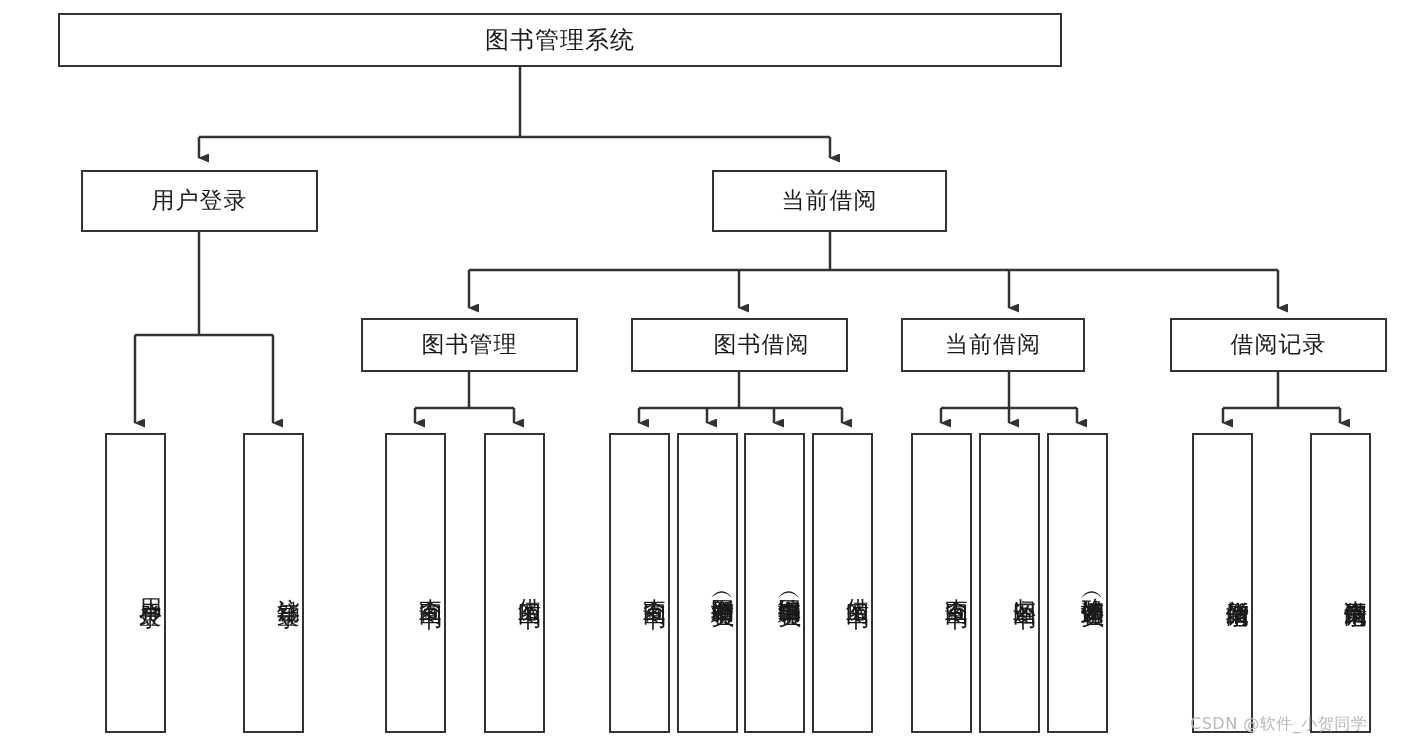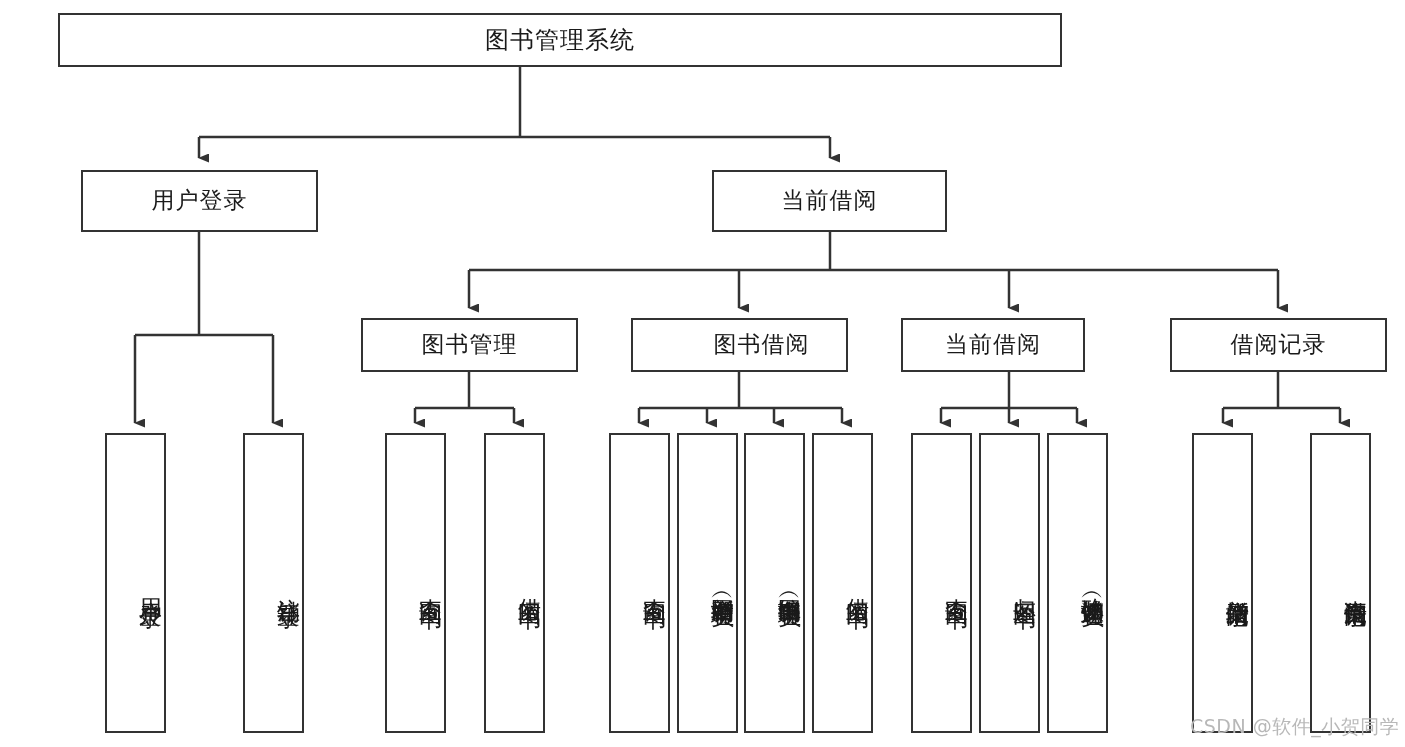--- a/index.html
+++ b/index.html
@@ -55,21 +55,21 @@
   .node.vertical.tall-text {
     letter-spacing: 1px;
     padding-top: 3px;
   }
   .node.root {
     font-size: 24px;
     margin-left: 40px;
   }
   .watermark {
     position: absolute;
-    font-size: 19px;
+    font-size: 16px;
     color: #b8b8b8;
     white-space: nowrap;
     letter-spacing: 0.5px;
   }
 </style>
 </head>
 <body>
 
 <div id="diagram-root">
 

